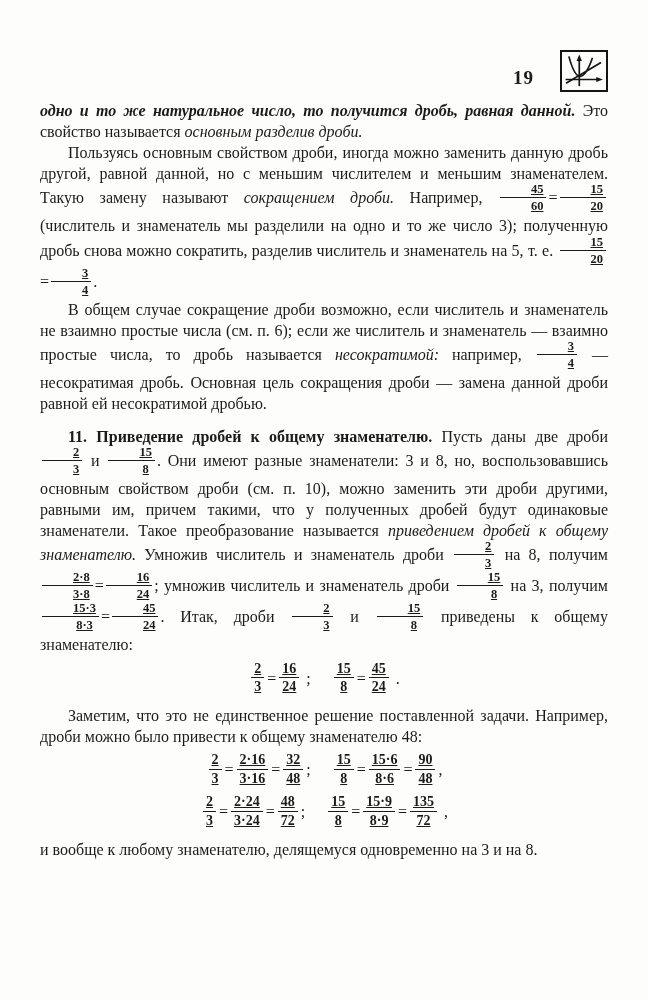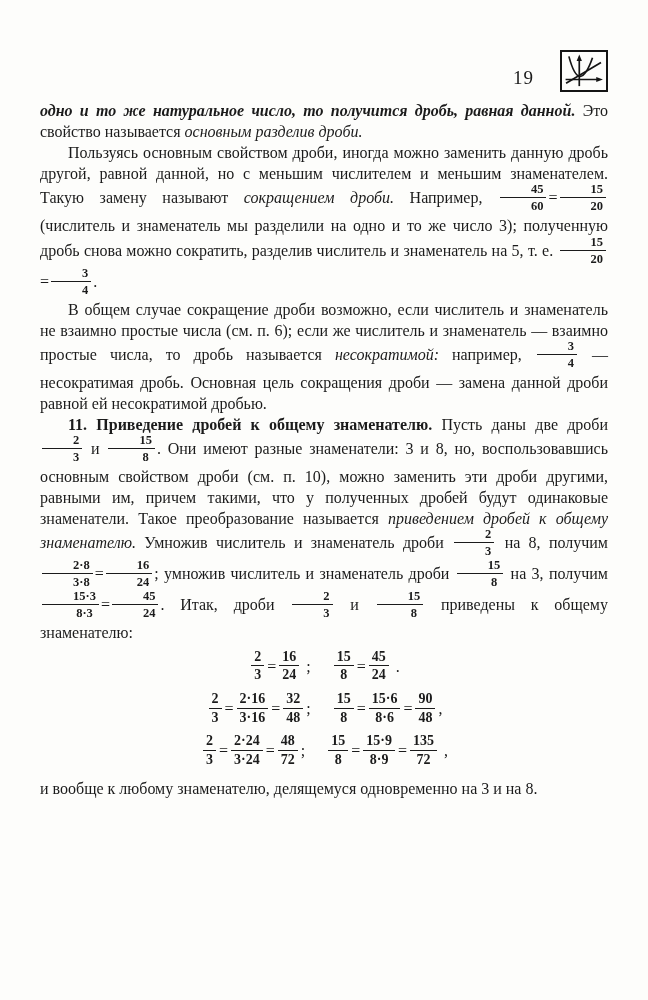--- a/index.html
+++ b/index.html
@@ -17,59 +17,60 @@
 
   .header {
     display: flex;
     justify-content: flex-end;
     align-items: flex-end;
     gap: 26px;
     height: 46px;
     margin-bottom: 8px;
   }
   .page-number {
-    font-weight: normal;
+    font-weight: bold;
     font-size: 19px;
     padding-bottom: 3px;
     letter-spacing: 1px;
   }
   .corner-icon {
     width: 48px; height: 42px;
     border: 2.5px solid #141414;
     background: #fdfdfb;
     display: flex; align-items: center; justify-content: center;
   }
 
   .content p {
     font-size: 16px;
     line-height: 1.32;
     text-align: justify;
   }
   .content p.indent { text-indent: 28px; }
-  .content p.section { margin-top: 0; }
+  .content p.section { margin-top: 12px; }
   .content p.equation {
     text-align: center;
     text-indent: 0;
     margin: 7px 0 8px 0;
   }
 
   .it { font-style: italic; }
   .b  { font-weight: bold; }
   .bi { font-weight: bold; font-style: italic; }
 
   .frac {
     display: inline-block;
     vertical-align: middle;
     text-align: center;
     font-size: 12.5px;
     line-height: 1.12;
     font-weight: 600;
     margin: 0 2px;
     position: relative;
     top: -2px;
+    text-decoration: underline;
   }
   .frac .num {
     display: block;
     border-bottom: 1.3px solid #1b1b1b;
     padding: 0 3px 1px 3px;
   }
   .frac .den {
     display: block;
     padding: 1px 3px 0 3px;
   }
@@ -96,17 +97,18 @@
       </svg>
     </div>
   </div>
 
   <div class="content">
       <p><span class="bi">одно и то же натуральное число, то получится дробь, равная данной.</span><span> Это свойство называется </span><span class="it">основным разделив дроби.</span></p>
       <p class="indent"><span>Пользуясь основным свойством дроби, иногда можно заменить данную дробь другой, равной данной, но с меньшим числителем и меньшим знаменателем. Такую замену называют </span><span class="it">сокращением дроби.</span><span> Например, </span><span class="frac"><span class="num">45</span><span class="den">60</span></span><span>=</span><span class="frac"><span class="num">15</span><span class="den">20</span></span><span> (числитель и знаменатель мы разделили на одно и то же число 3); полученную дробь снова можно сократить, разделив числитель и знаменатель на 5, т. е. </span><span class="frac"><span class="num">15</span><span class="den">20</span></span><span>=</span><span class="frac"><span class="num">3</span><span class="den">4</span></span><span>.</span></p>
       <p class="indent"><span>В общем случае сокращение дроби возможно, если числитель и знаменатель не взаимно простые числа (см. п. 6); если же числитель и знаменатель — взаимно простые числа, то дробь называется </span><span class="it">несократимой:</span><span> например, </span><span class="frac"><span class="num">3</span><span class="den">4</span></span><span> — несократимая дробь. Основная цель сокращения дроби — замена данной дроби равной ей несократимой дробью.</span></p>
       <p class="indent section"><span class="b">11. Приведение дробей к общему знаменателю.</span><span> Пусть даны две дроби </span><span class="frac"><span class="num">2</span><span class="den">3</span></span><span> и </span><span class="frac"><span class="num">15</span><span class="den">8</span></span><span>. Они имеют разные знаменатели: 3 и 8, но, воспользовавшись основным свойством дроби (см. п. 10), можно заменить эти дроби другими, равными им, причем такими, что у полученных дробей будут одинаковые знаменатели. Такое преобразование называется </span><span class="it">приведением дробей к общему знаменателю.</span><span> Умножив числитель и знаменатель дроби </span><span class="frac"><span class="num">2</span><span class="den">3</span></span><span> на 8, получим </span><span class="frac"><span class="num">2·8</span><span class="den">3·8</span></span><span>=</span><span class="frac"><span class="num">16</span><span class="den">24</span></span><span>; умножив числитель и знаменатель дроби </span><span class="frac"><span class="num">15</span><span class="den">8</span></span><span> на 3, получим </span><span class="frac"><span class="num">15·3</span><span class="den">8·3</span></span><span>=</span><span class="frac"><span class="num">45</span><span class="den">24</span></span><span>. Итак, дроби </span><span class="frac"><span class="num">2</span><span class="den">3</span></span><span> и </span><span class="frac"><span class="num">15</span><span class="den">8</span></span><span> приведены к общему знаменателю:</span></p>
       <p class="equation"><span class="frac"><span class="num">2</span><span class="den">3</span></span><span>=</span><span class="frac"><span class="num">16</span><span class="den">24</span></span><span> ;&nbsp;&nbsp;&nbsp;&nbsp;&nbsp;</span><span class="frac"><span class="num">15</span><span class="den">8</span></span><span>=</span><span class="frac"><span class="num">45</span><span class="den">24</span></span><span> .</span></p>
+      <p class="indent"><span>Заметим, что это не единственное решение поставленной задачи. Например, дроби можно было привести к общему знаменателю 48:</span></p>
       <p class="equation"><span class="frac"><span class="num">2</span><span class="den">3</span></span><span>=</span><span class="frac"><span class="num">2·16</span><span class="den">3·16</span></span><span>=</span><span class="frac"><span class="num">32</span><span class="den">48</span></span><span>;&nbsp;&nbsp;&nbsp;&nbsp;&nbsp;</span><span class="frac"><span class="num">15</span><span class="den">8</span></span><span>=</span><span class="frac"><span class="num">15·6</span><span class="den">8·6</span></span><span>=</span><span class="frac"><span class="num">90</span><span class="den">48</span></span><span>,</span></p>
       <p class="equation"><span class="frac"><span class="num">2</span><span class="den">3</span></span><span>=</span><span class="frac"><span class="num">2·24</span><span class="den">3·24</span></span><span>=</span><span class="frac"><span class="num">48</span><span class="den">72</span></span><span>;&nbsp;&nbsp;&nbsp;&nbsp;&nbsp;</span><span class="frac"><span class="num">15</span><span class="den">8</span></span><span>=</span><span class="frac"><span class="num">15·9</span><span class="den">8·9</span></span><span>=</span><span class="frac"><span class="num">135</span><span class="den">72</span></span><span> ,</span></p>
       <p><span>и вообще к любому знаменателю, делящемуся одновременно на 3 и на 8.</span></p>
     </div>
 </div>
 
 </body></html>

